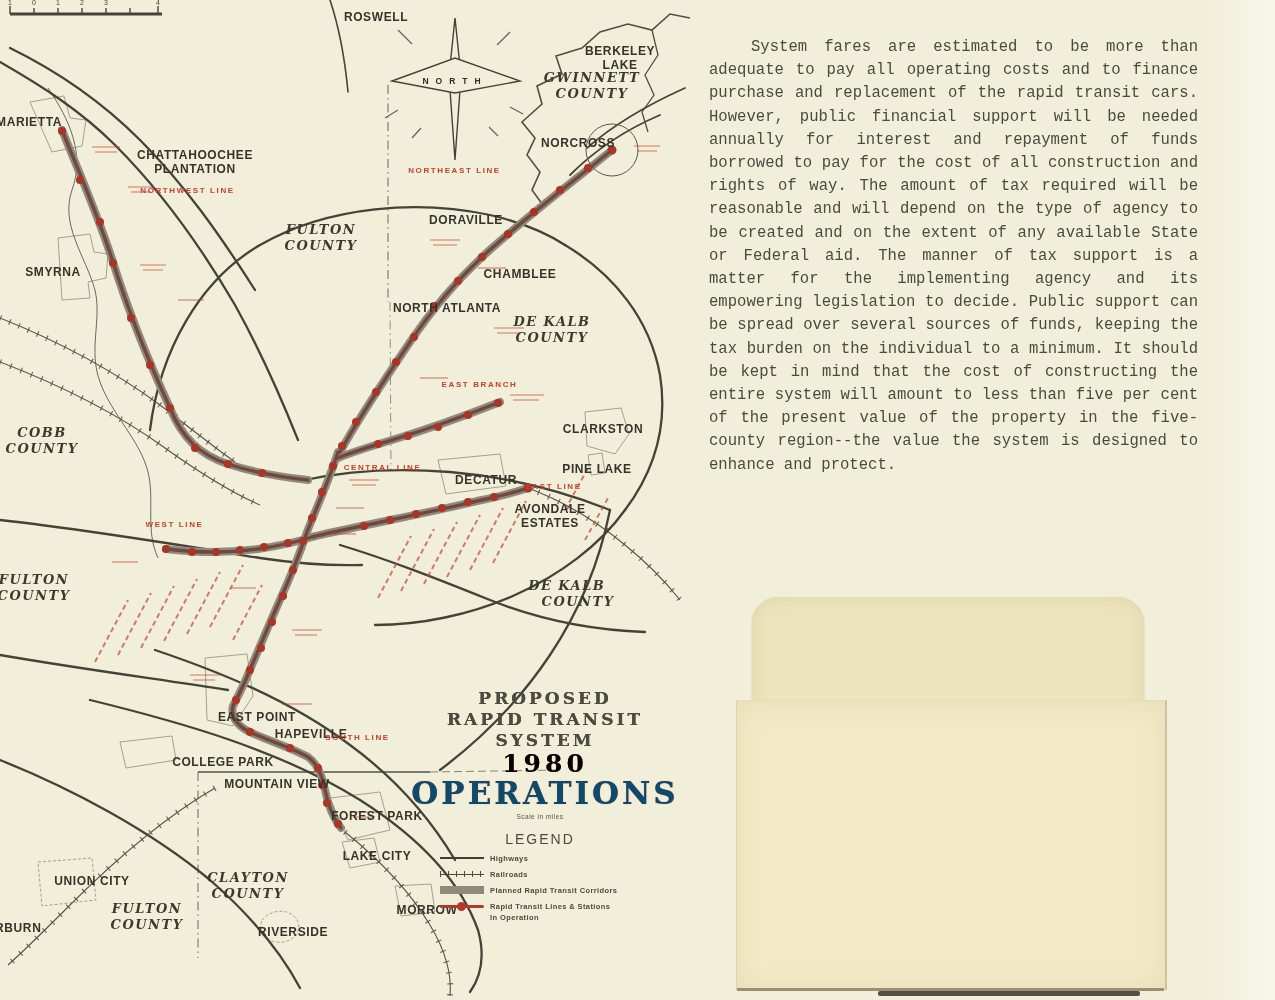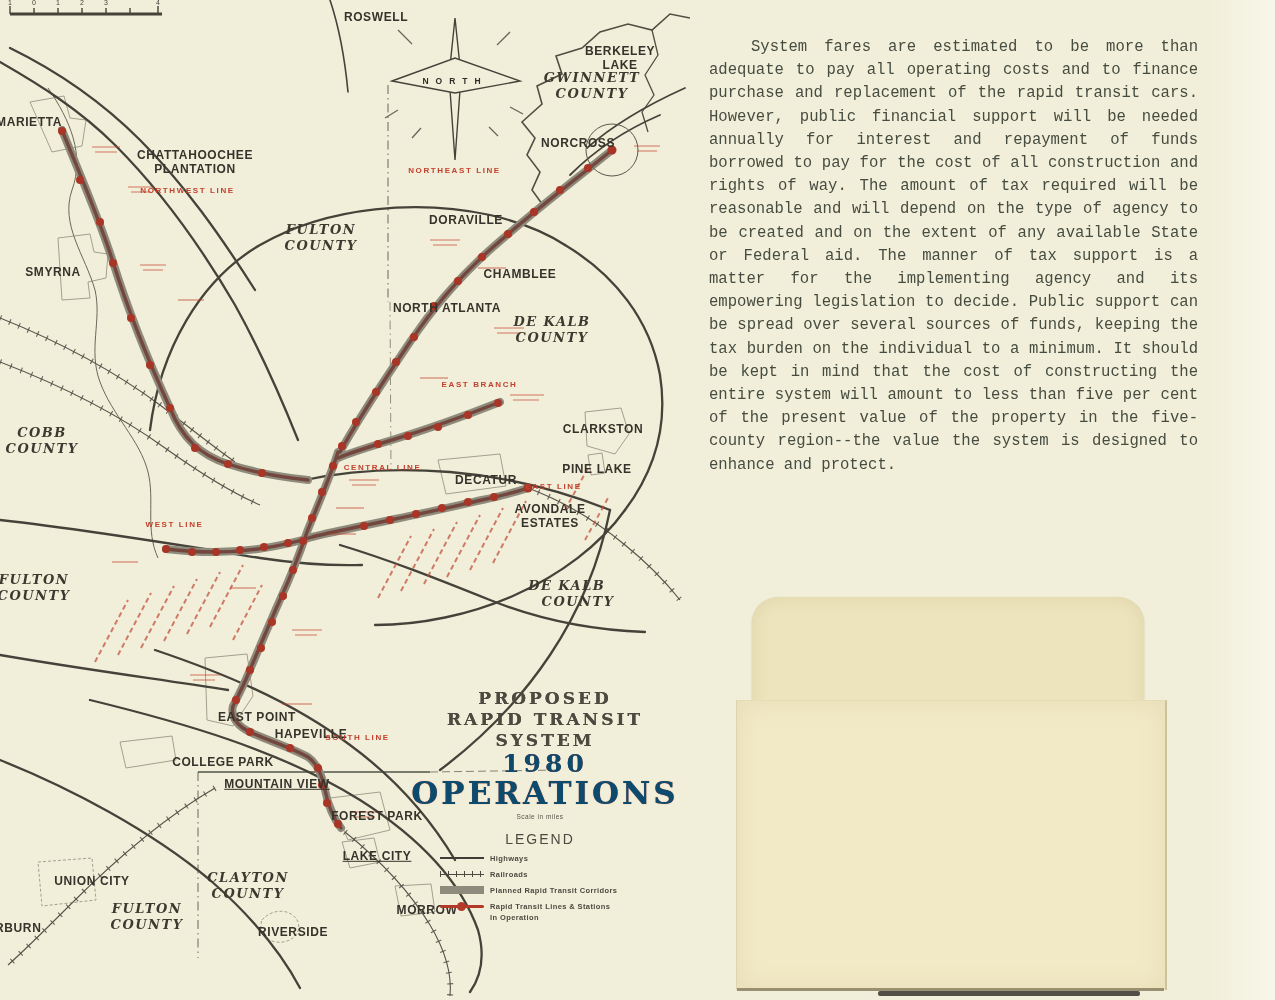--- a/index.html
+++ b/index.html
@@ -18,21 +18,21 @@
   .mlabel.place{font-size:12px;font-weight:bold;letter-spacing:.6px;color:#35332b;}
   .mlabel.county{font-family:"DejaVu Serif",serif;font-style:italic;font-weight:bold;
     font-size:13px;letter-spacing:1.5px;color:#3c3a30;}
   .mlabel.line{font-size:8px;font-weight:bold;letter-spacing:1.6px;color:#c2412f;padding-left:9px;}
   
   #titleblock{position:absolute;left:545px;top:688px;width:0;text-align:center;}
   .tline{position:relative;left:-160px;width:320px;
     font-family:"DejaVu Serif",serif;font-weight:bold;color:#4d4b41;
     font-size:17px;letter-spacing:3px;line-height:21px;
     text-shadow:0 0 .5px #4d4b41;}
-  .tyear{font-family:"DejaVu Serif",serif;font-weight:bold;color:#0c4a6e;
+  .tyear{font-family:"DejaVu Serif",serif;font-weight:bold;color:#000000;
     font-size:25px;letter-spacing:4px;line-height:26px;position:relative;left:-160px;width:320px;
     text-shadow:0 0 .6px #d0503a;}
   .tops{font-family:"DejaVu Serif",serif;font-weight:bold;color:#0c4a6e;
     font-size:31px;letter-spacing:3px;line-height:33px;position:relative;left:-160px;width:320px;
     text-shadow:0 0 .8px #d0503a;}
   
   #scalebar{position:absolute;left:458px;top:792px;}
   #scalecap{position:absolute;left:540px;top:813px;transform:translateX(-50%);
     font-size:6.5px;color:#55534a;letter-spacing:.5px;}
   
@@ -297,23 +297,23 @@
         <div class="mlabel place" style="left: 550px; top: 516px;">AVONDALE
 ESTATES</div>
         <div class="mlabel line" style="left: 170px; top: 525px;">WEST LINE</div>
         <div class="mlabel county" style="left: 34px; top: 588px;">FULTON
 COUNTY</div>
         <div class="mlabel county" style="left: 578px; top: 594px;">DE KALB  COUNTY</div>
         <div class="mlabel place" style="left: 257px; top: 674px; margin-top: 43px;">EAST POINT</div>
         <div class="mlabel place" style="left: 311px; top: 734px;">HAPEVILLE</div>
         <div class="mlabel line" style="left: 353px; top: 738px;">SOUTH LINE</div>
         <div class="mlabel place" style="left: 175px; top: 762px; margin-left: 48px;">COLLEGE PARK</div>
-        <div class="mlabel place" style="left: 277px; top: 784px; text-decoration: underline;">MOUNTAIN VIEW</div>
+        <div class="mlabel place" style="left: 277px; top: 784px;">MOUNTAIN VIEW</div>
         <div class="mlabel place" style="left: 377px; top: 816px;">FOREST PARK</div>
-        <div class="mlabel place" style="left: 377px; top: 856px; text-decoration: underline;">LAKE CITY</div>
+        <div class="mlabel place" style="left: 377px; top: 856px;">LAKE CITY</div>
         <div class="mlabel place" style="left: 92px; top: 881px;">UNION CITY</div>
         <div class="mlabel county" style="left: 248px; top: 886px;">CLAYTON
 COUNTY</div>
         <div class="mlabel county" style="left: 147px; top: 917px;">FULTON
 COUNTY</div>
         <div class="mlabel place" style="left: 427px; top: 910px;">MORROW</div>
         <div class="mlabel place" style="left: 293px; top: 932px;">RIVERSIDE</div>
         <div class="mlabel place" style="left: 8px; top: 928px;">FAIRBURN</div>
       </div>
 

